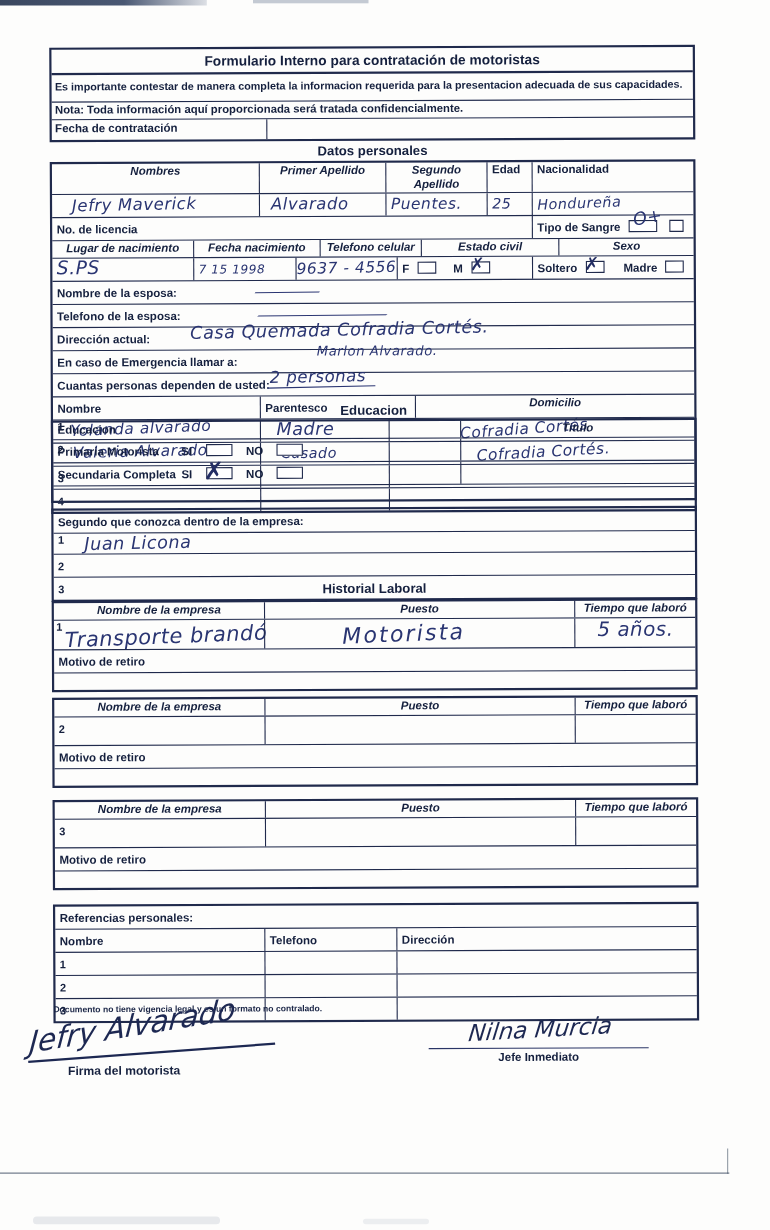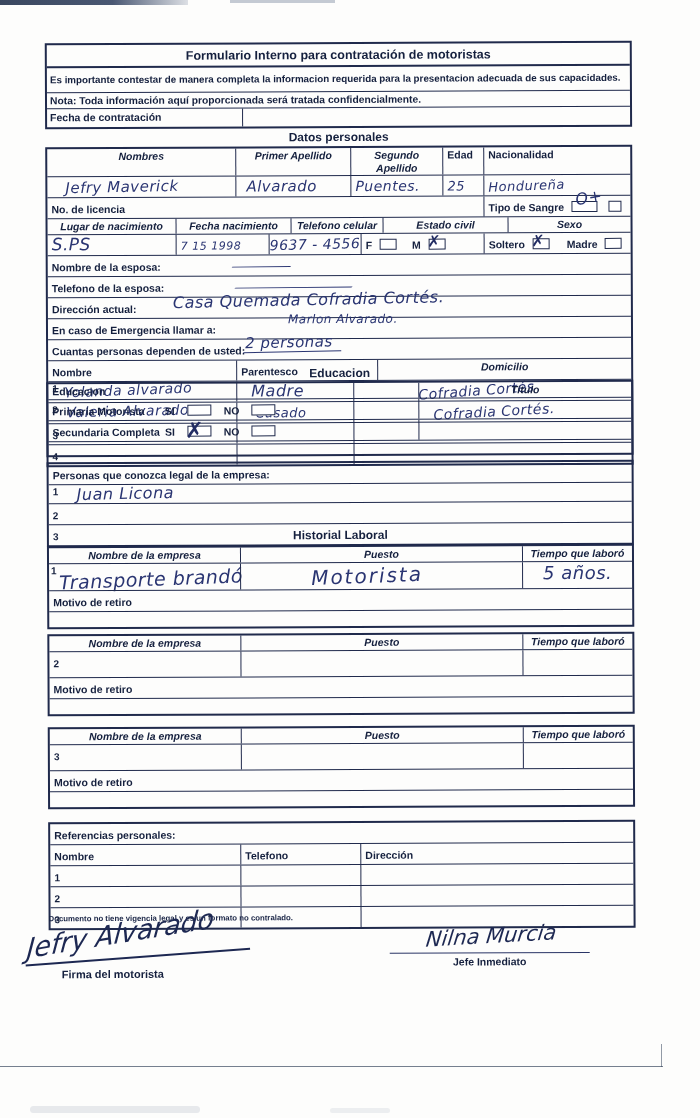--- a/index.html
+++ b/index.html
@@ -221,21 +221,21 @@
       </div>
       <div class="cell" style="flex:1;"></div>
     </div>
     <div class="row" style="min-height:14px;">
       <div class="cell first" style="flex:1;"></div>
     </div>
   </div>
 
   <div class="blk bx" style="top:461px;">
     <div class="row first" style="min-height:14px;">
-      <div class="cell first" style="flex:1;"><span class="lbl">Personas que conozca legal de la empresa:</span></div>
+      <div class="cell first" style="flex:1;"><span class="lbl">Segundo que conozca dentro de la empresa:</span></div>
     </div>
     <div class="row" style="min-height:15px;">
       <div class="cell first" style="flex:1;display:flex;">
           <span class="num">1</span>
           <span class="hw" style="font-size:16px;margin-left:18px;transform:rotate(-1deg);">Juan Licona</span>
         </div>
     </div>
     <div class="row" style="min-height:14px;">
       <div class="cell first" style="flex:1;"><span class="num">2</span><span></span></div>
     </div>

